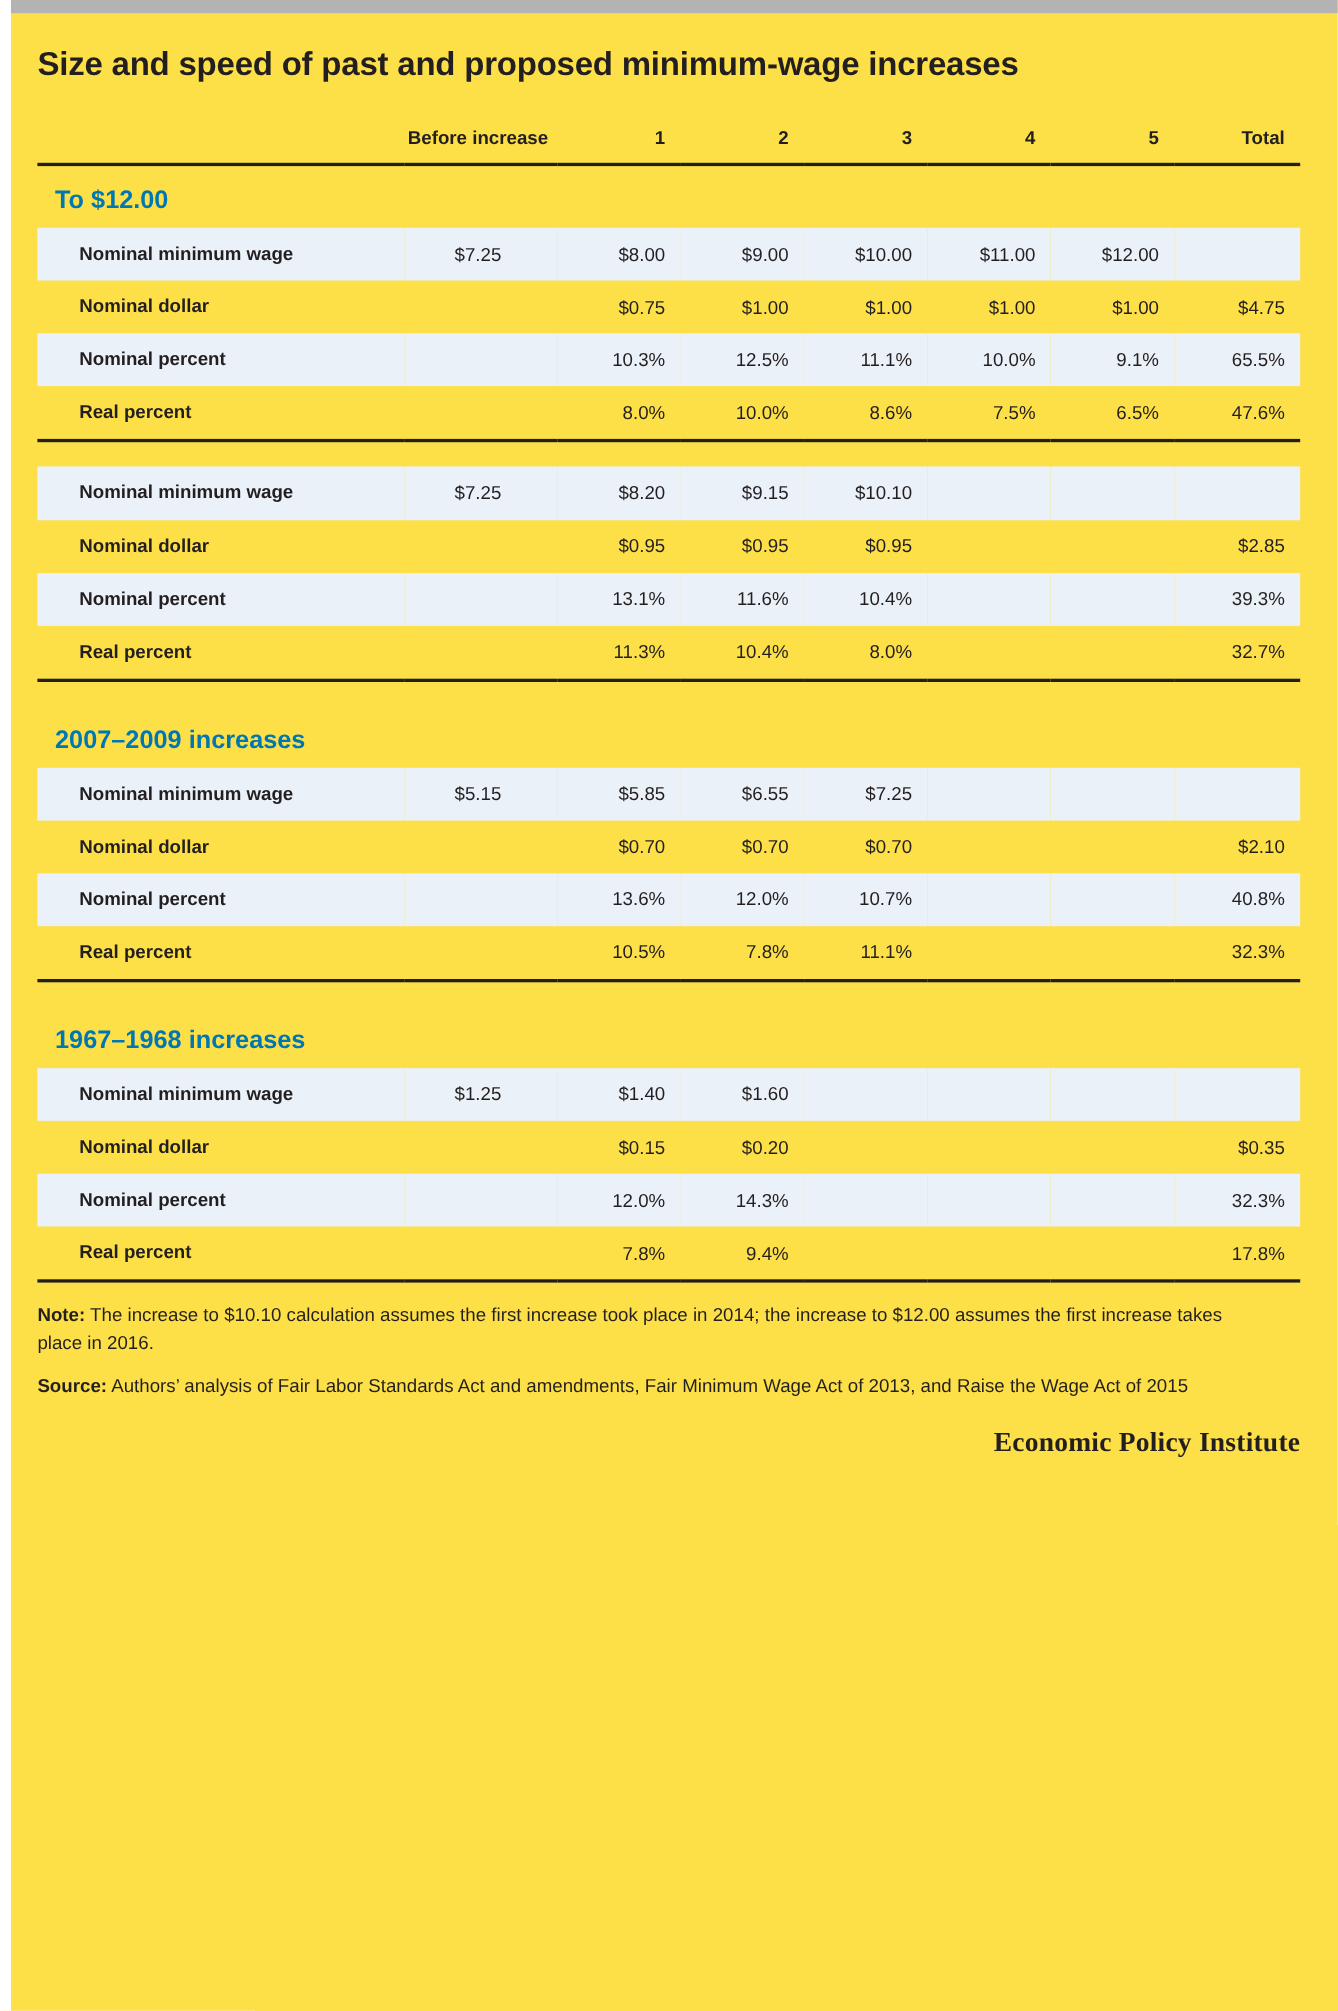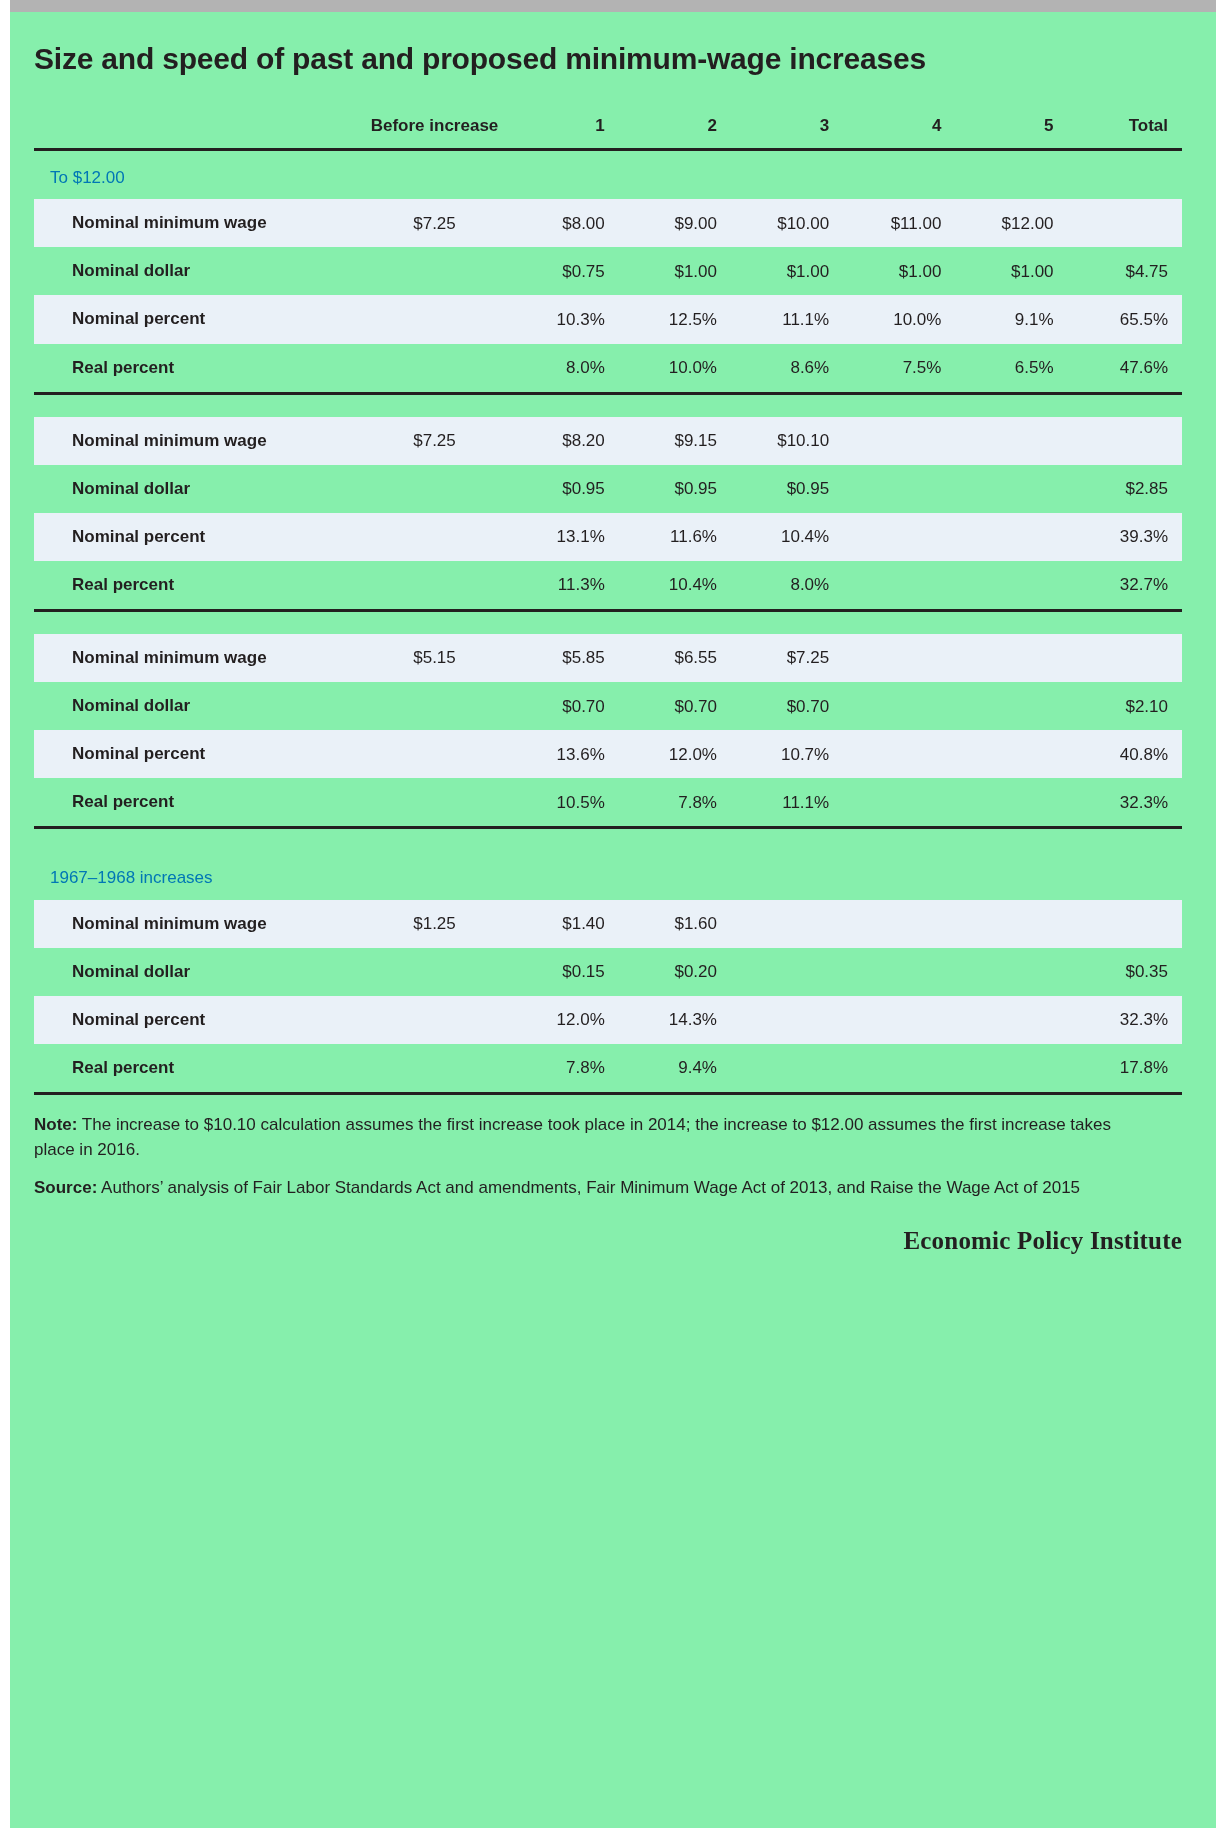--- a/index.html
+++ b/index.html
@@ -13,21 +13,21 @@
     font-family: "Liberation Sans", sans-serif;
     color: #1a1a1a;
     position: relative;
     overflow: hidden;
   }
   .page {
     position: absolute;
     left: 0; top: 0;
     width: 1216px;
     height: 1828px;
-    background: #86efac;
+    background: #fde047;
     box-sizing: border-box;
   }
   .top-bar {
     position: absolute;
     left: 0; top: 0;
     width: 1216px;
     height: 12px;
     background: #b3b3b3;
   }
   .left-bar {
@@ -88,22 +88,22 @@
   th.colhead.before {
     text-align: center;
     padding-right: 6px;
   }
   .thickrule td {
     border-bottom: 3px solid #231f20;
     height: 0;
     padding: 0;
   }
   .group-title td {
-    font-size: 17px;
-    font-weight: normal;
+    font-size: 23px;
+    font-weight: bold;
     color: #0077b5;
     padding: 16px 0 10px 16px;
     line-height: 1.3;
   }
   .group-title td .gt-inner {
     max-width: 230px;
   }
   tr.datarow td {
     font-size: 17px;
     color: #231f20;
@@ -295,20 +295,25 @@
         </tr>
         <tr class="group-end">
             <td colspan="8"></td>
           </tr>
         <tr class="group-gap">
             <td colspan="8"></td>
           </tr>
       </tbody>
 
       <tbody>
+        <tr class="group-title">
+          <td colspan="8">
+              <div class="gt-inner">2007–2009 increases</div>
+            </td>
+        </tr>
         <tr class="datarow shade">
           <td class="rowlabel">Nominal minimum wage</td>
           <td class="before">$5.15</td>
           <td>$5.85</td>
           <td>$6.55</td>
           <td>$7.25</td>
           <td></td>
           <td></td>
           <td></td>
         </tr>

